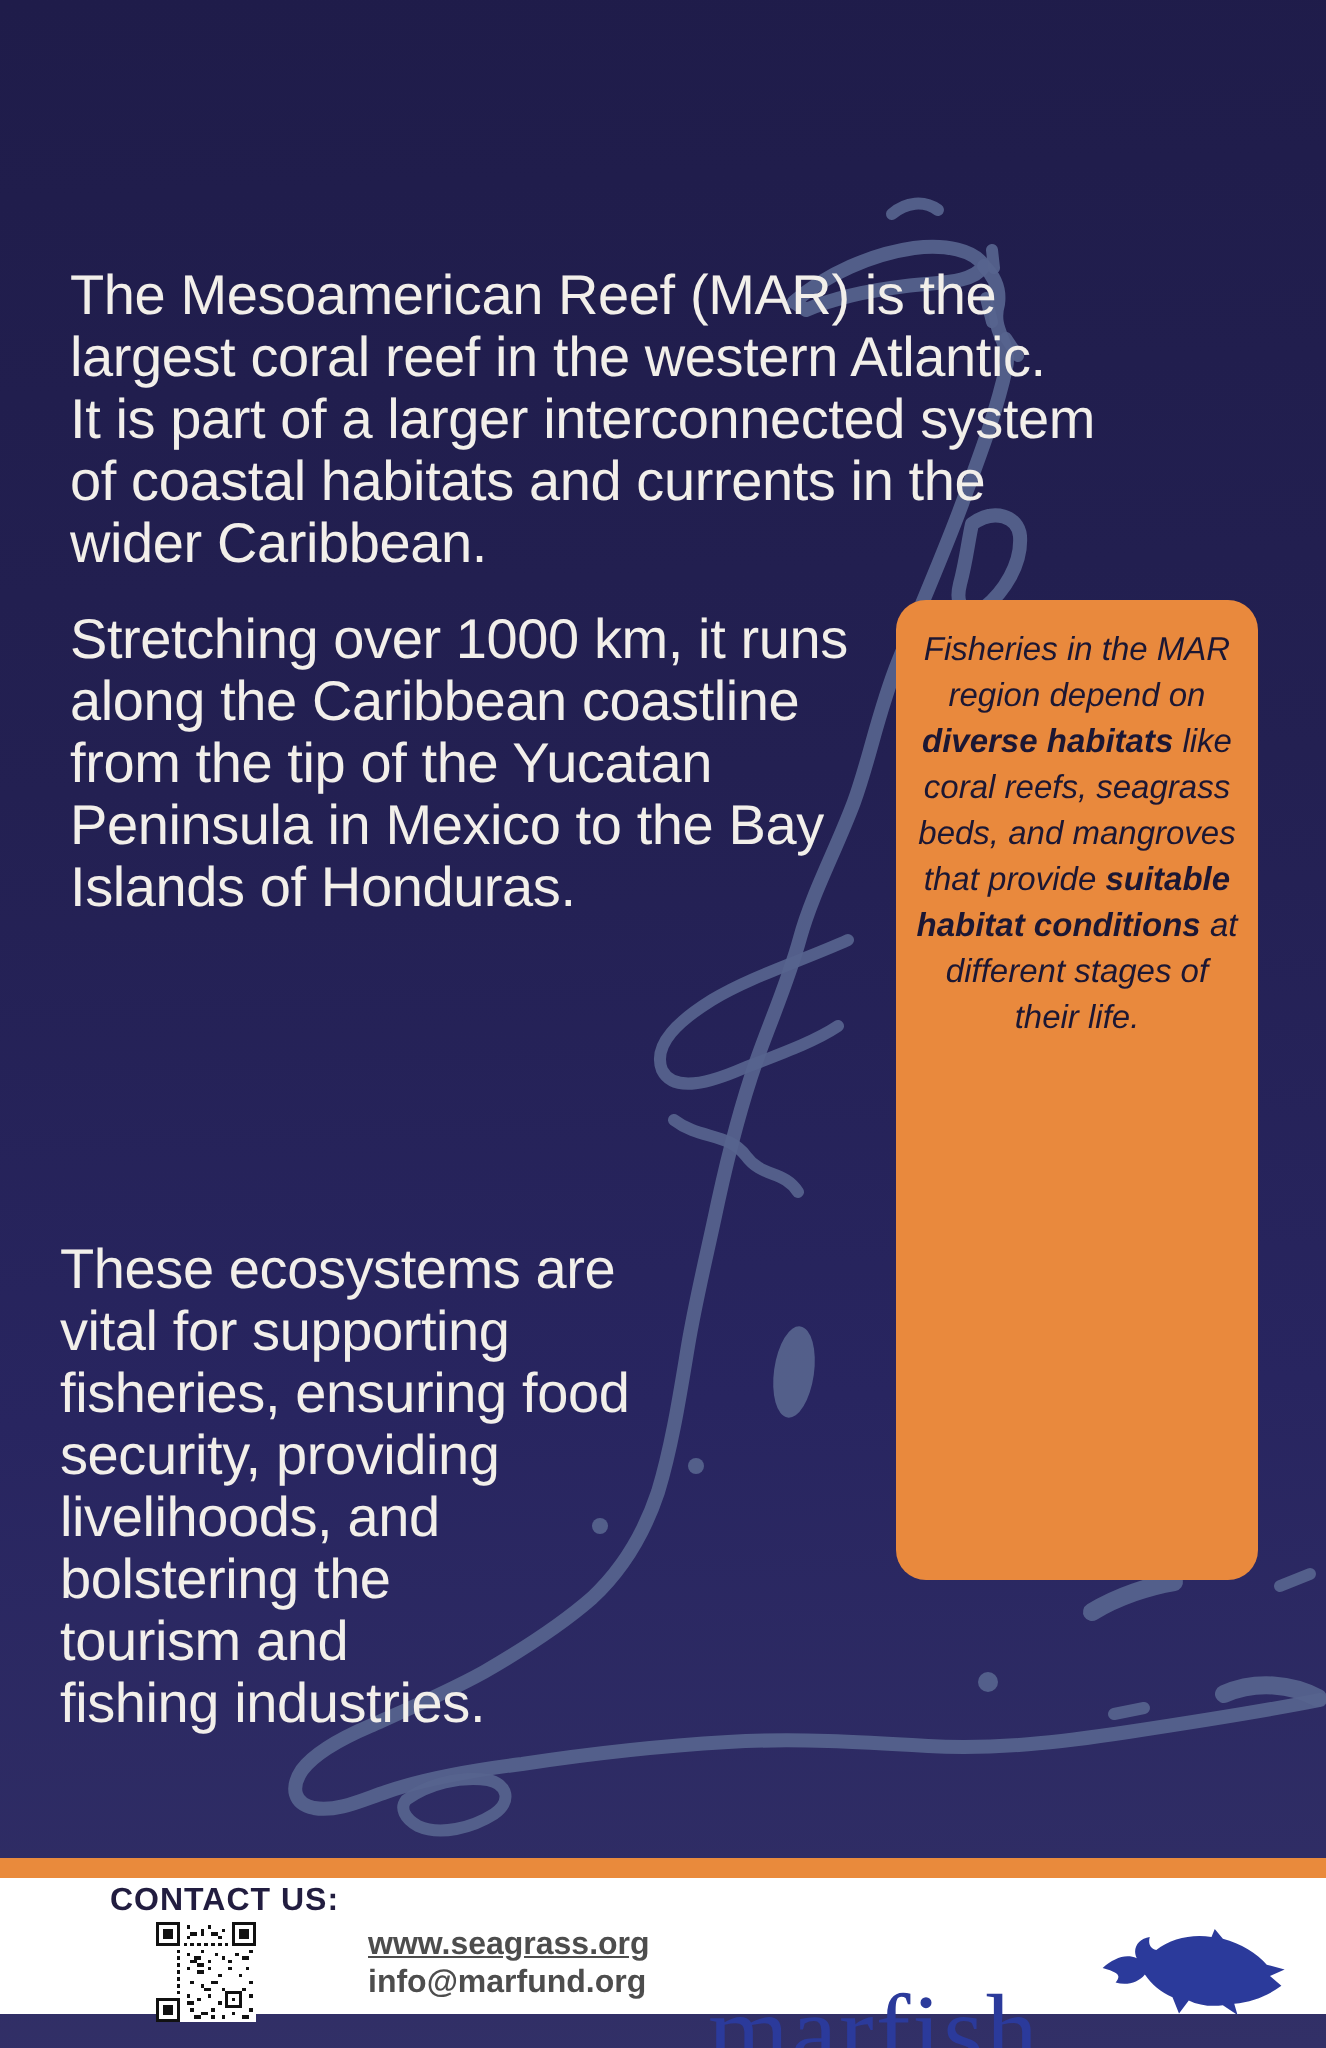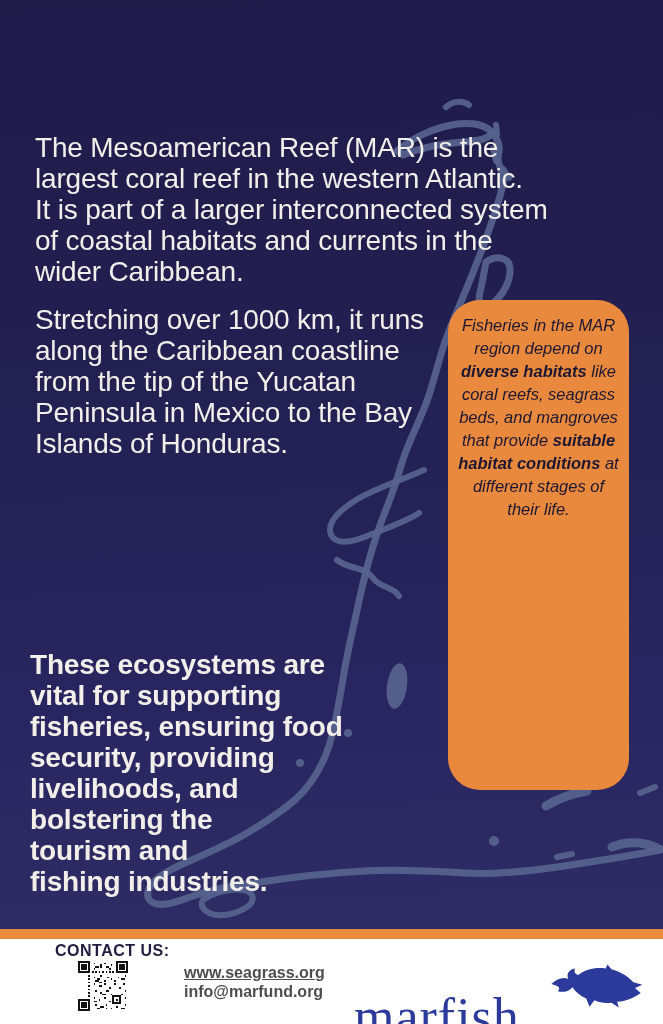--- a/index.html
+++ b/index.html
@@ -19,33 +19,33 @@
     text-align:center; font-family:"Liberation Serif", serif; font-weight:600;
     font-size:40px; color:#E98F41; letter-spacing:.5px;
   }
   .para {
     position:absolute; color:#F2EFEA; font-size:28px; line-height:31px;
     white-space:pre-line; letter-spacing:-0.2px;
   }
   #p1 { left:35px; top:132px; }
   #p2 { left:35px; top:304px; }
   #p3 { left:35px; top:475px; }
-  #p4 { left:30px; top:649px;font-weight:bold; }
+  #p4 { left:30px; top:619px; }
 
   .callout {
     position:absolute; left:448px; top:300px; width:181px; height:490px;
-    background:#E9893D; border-radius:32px; box-sizing:border-box;
+    background:#E9893D; border-radius:15px; box-sizing:border-box;
     padding:14px 8px; color:#1C1733; font-style:italic;
     font-size:16.5px; line-height:23px; text-align:center;
   }
   .callout-p { margin:0 0 13px 0; }
   .callout-p b { font-weight:700; }
 
   .footer-bar { position:absolute; left:0; top:929px; width:663px; height:10px; background:#E98A3C; }
-  .footer { position:absolute; left:0; top:939px; width:663px; height:85px; background:#ffffff; }
+  .footer { position:absolute; left:0; top:939px; width:663px; height:68px; background:#ffffff; }
   .contact-label {
     position:absolute; left:55px; top:3px; font-size:16px; font-weight:800;
     color:#221D40; letter-spacing:.5px;
   }
   .qr { position:absolute; left:78px; top:22px; width:50px; height:50px; cursor:pointer; }
   .links { position:absolute; left:184px; top:25px; line-height:18px; }
   .links a { display:block; color:#4D4D4D; font-size:16px; font-weight:700; text-decoration:none; }
   .links a.website { text-decoration:underline; margin-bottom:1px; }
   .logo { position:absolute; left:350px; top:0; width:300px; height:85px; }
   .logo-text {

